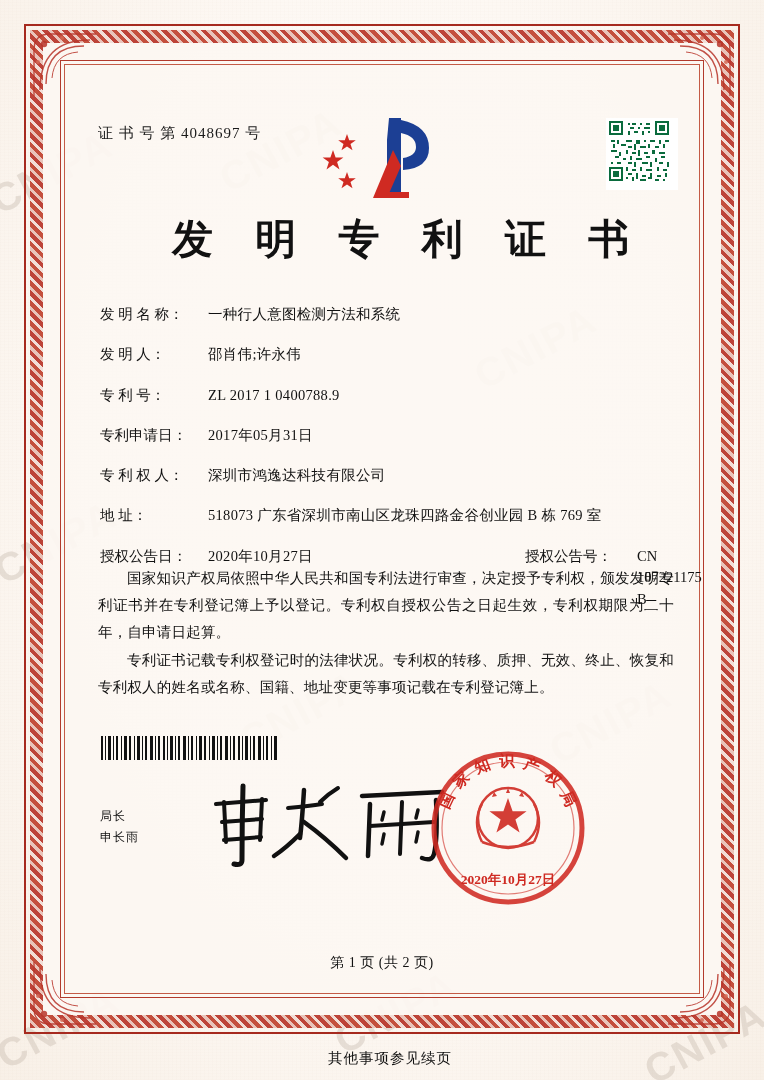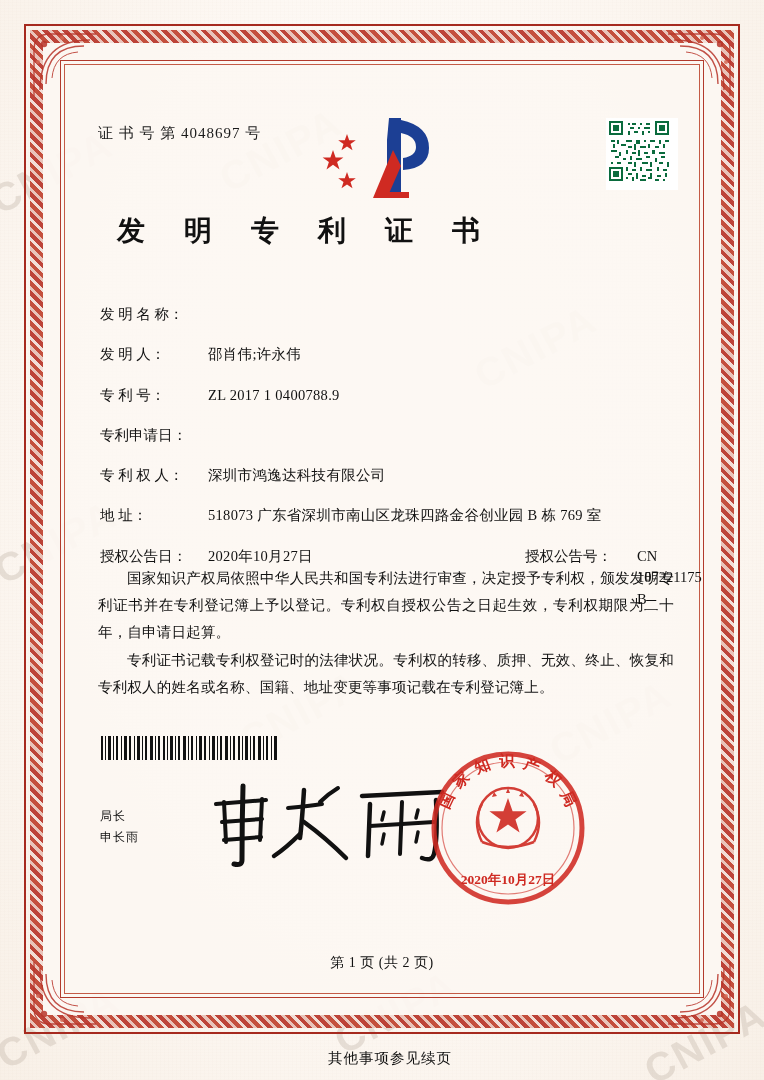--- a/index.html
+++ b/index.html
@@ -128,22 +128,22 @@
   #logo {
     position: absolute;
     left: 50%; top: 46px;
     transform: translateX(-50%);
     width: 130px; height: 96px;
   }
 
   #title {
     position: absolute;
     left: 0; right: 0; top: 148px;
-    text-align: left;
-    font-size: 28px;
+    text-align: center;
+    font-size: 41px;
     font-weight: 700;
     letter-spacing: 16px;
     text-indent: 16px;
     color: #111;
     font-family: "Liberation Serif", "DejaVu Serif", serif;
     margin-left: 37px;
   }
 
   #fields {
     position: absolute;
@@ -410,34 +410,36 @@
         </g>
       </svg>
     </div>
 
     <div id="title">发 明 专 利 证 书</div>
 
     <div id="fields">
 
       <div class="field-row">
         <div class="field-label">发 明 名 称：</div>
+        <div class="field-value">一种行人意图检测方法和系统</div>
       </div>
 
       <div class="field-row">
         <div class="field-label">发 明 人：</div>
         <div class="field-value">邵肖伟;许永伟</div>
       </div>
 
       <div class="field-row">
         <div class="field-label">专 利 号：</div>
         <div class="field-value">ZL 2017 1 0400788.9</div>
       </div>
 
       <div class="field-row">
         <div class="field-label">专利申请日：</div>
+        <div class="field-value">2017年05月31日</div>
       </div>
 
       <div class="field-row">
         <div class="field-label">专 利 权 人：</div>
         <div class="field-value">深圳市鸿逸达科技有限公司</div>
       </div>
 
       <div class="field-row">
         <div class="field-label">地 址：</div>
         <div class="field-value">518073 广东省深圳市南山区龙珠四路金谷创业园 B 栋 769 室</div>

